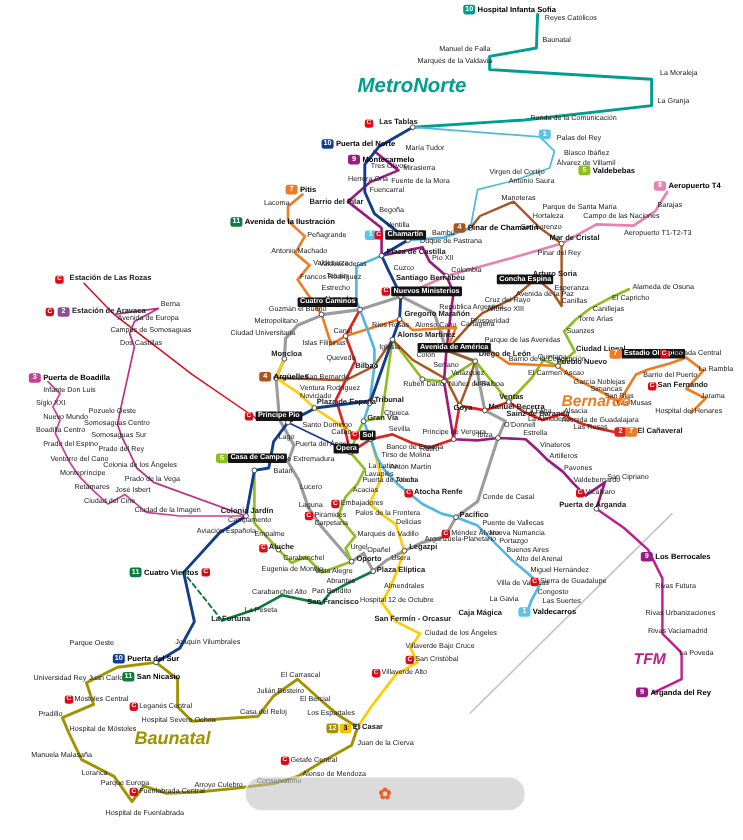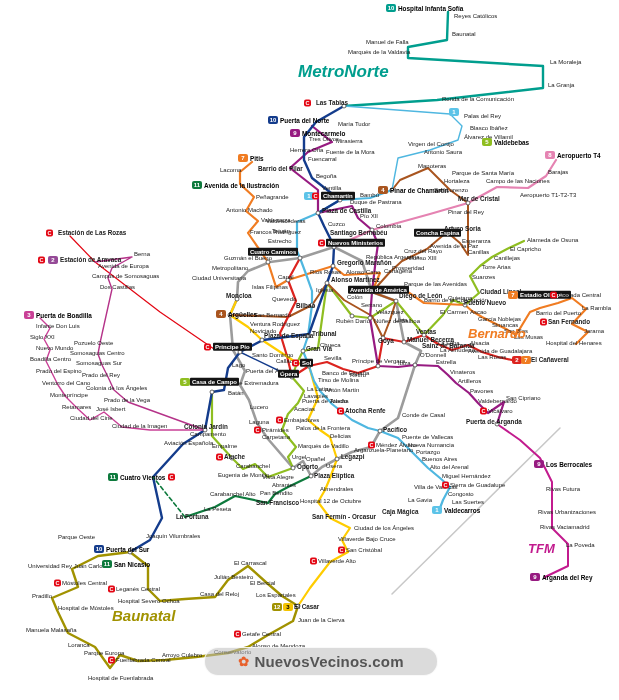--- a/index.html
+++ b/index.html
@@ -466,15 +466,14 @@
       <div class="cerc" style="left: 108px; top: 589px;">C</div>
       <div class="cerc" style="left: 54px; top: 583px;">C</div>
       <div class="cerc" style="left: 168px; top: 477px;">C</div>
       <div class="region" style="left: 298px; top: 62px; color: rgb(0, 158, 142); font-size: 17px;">MetroNorte</div>
       <div class="region" style="left: 468px; top: 326px; color: rgb(240, 124, 34); font-size: 13px;">Bernardo</div>
       <div class="region" style="left: 528px; top: 541px; color: rgb(194, 27, 142); font-size: 13px;">TFM</div>
       <div class="region" style="left: 112px; top: 607px; color: rgb(161, 146, 0); font-size: 15px;">Baunatal</div>
     </div>
   <div class="watermark">
     <span class="wm-icon">✿</span>
-    <span>NuevosVecinos.com</span>
   </div>
 </div>
 
 </body></html>

